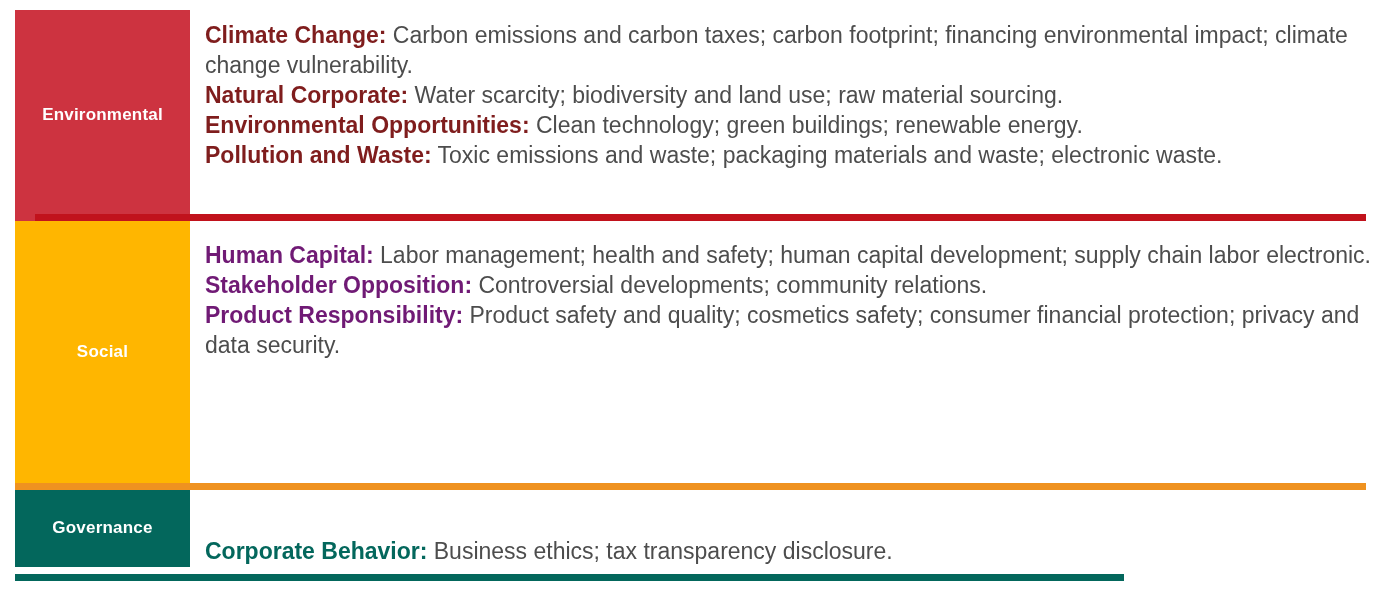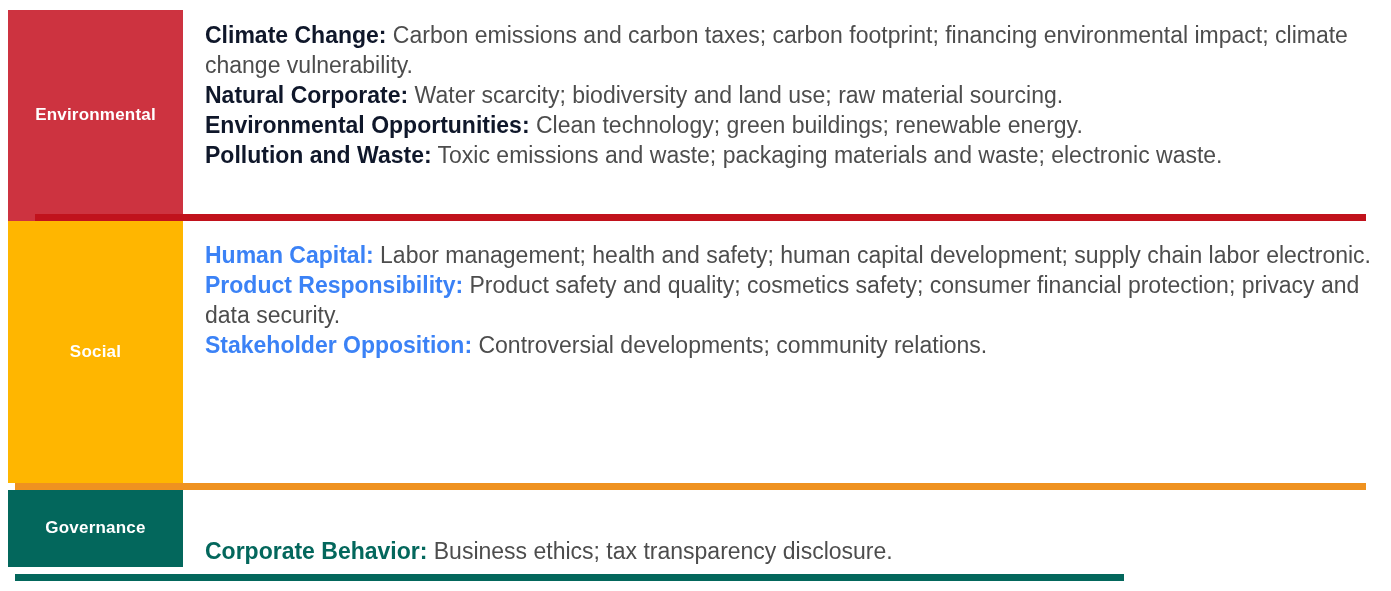--- a/index.html
+++ b/index.html
@@ -17,21 +17,21 @@
   #esg-table {
     position: relative;
     width: 1391px;
     height: 591px;
     background: #ffffff;
   }
 
   
   .pillar-block {
     position: absolute;
-    left: 8px;
+    left: 15px;
     width: 175px;
     display: flex;
     align-items: center;
     justify-content: center;
     box-sizing: border-box;
   }
   .pillar-label {
     color: #ffffff;
     font-weight: bold;
     font-size: 17px;
@@ -64,27 +64,27 @@
 
   
   .rule {
     position: absolute;
     height: 7px;
   }
 
   
   .env-block   { top: 10px;  height: 211px; background: #cd3340; }
   .env-content { top: 20px;  left: 205px; width: 1170px; }
-  .env-term    { color: #0f172a; }
+  .env-term    { color: #7f1d1d; }
   .rule-env    { top: 214px; left: 35px; width: 1331px; background: #c1121c; }
 
   
   .soc-block   { top: 221px; height: 262px; background: #ffb600; }
   .soc-content { top: 240px; left: 205px; width: 1170px; }
-  .soc-term    { color: #3b82f6; }
+  .soc-term    { color: #701a75; }
   .rule-soc    { top: 483px; left: 15px; width: 1351px; background: #ef9220; }
 
   
   .gov-block   { top: 490px; height: 77px; background: #03675c; }
   .gov-content { top: 536px; left: 205px; width: 1170px; }
   .gov-term    { color: #03675c; }
   .rule-gov    { top: 574px; left: 15px; width: 1109px; background: #03675c; }
 </style>
 </head>
 <body>
@@ -103,22 +103,22 @@
   </div>
 
   <div class="rule rule-env"></div>
 
   <div class="pillar-block soc-block">
     <span class="pillar-label">Social</span>
   </div>
 
   <div class="content-block soc-content">
     <p class="content-para"><span class="term soc-term">Human Capital:</span><span class="desc"> Labor management; health and safety; human capital development; supply chain labor electronic.</span></p>
+    <p class="content-para"><span class="term soc-term">Stakeholder Opposition:</span><span class="desc"> Controversial developments; community relations.</span></p>
     <p class="content-para"><span class="term soc-term">Product Responsibility:</span><span class="desc"> Product safety and quality; cosmetics safety; consumer financial protection; privacy and data security.</span></p>
-    <p class="content-para"><span class="term soc-term">Stakeholder Opposition:</span><span class="desc"> Controversial developments; community relations.</span></p>
   </div>
 
   <div class="rule rule-soc"></div>
 
   <div class="pillar-block gov-block">
     <span class="pillar-label">Governance</span>
   </div>
 
   <div class="content-block gov-content">
     <p class="content-para"><span class="term gov-term">Corporate Behavior:</span><span class="desc"> Business ethics; tax transparency disclosure.</span></p>

